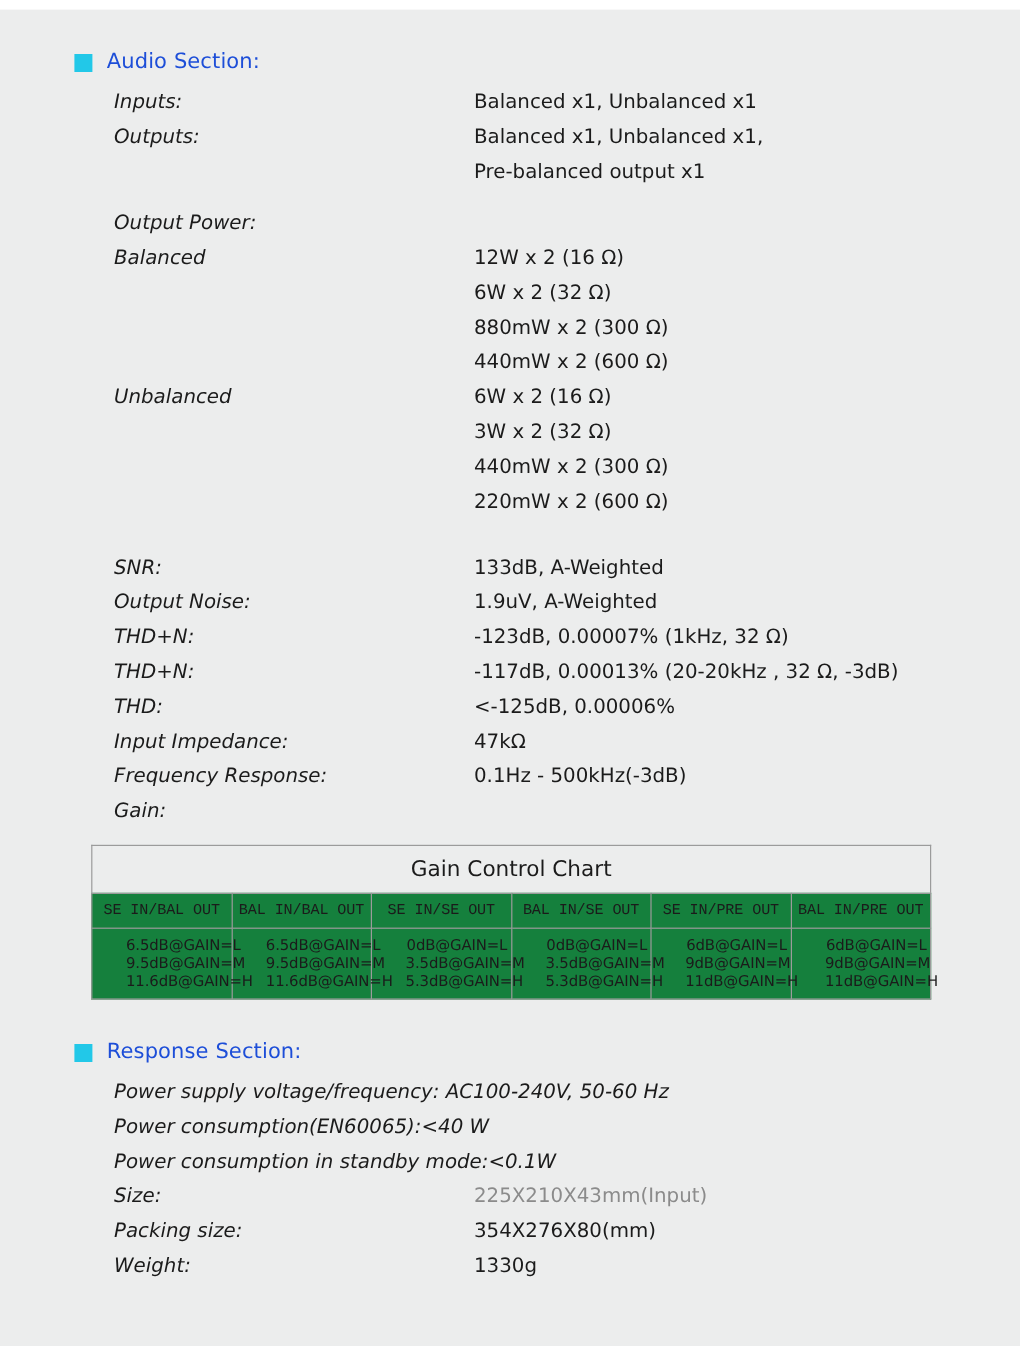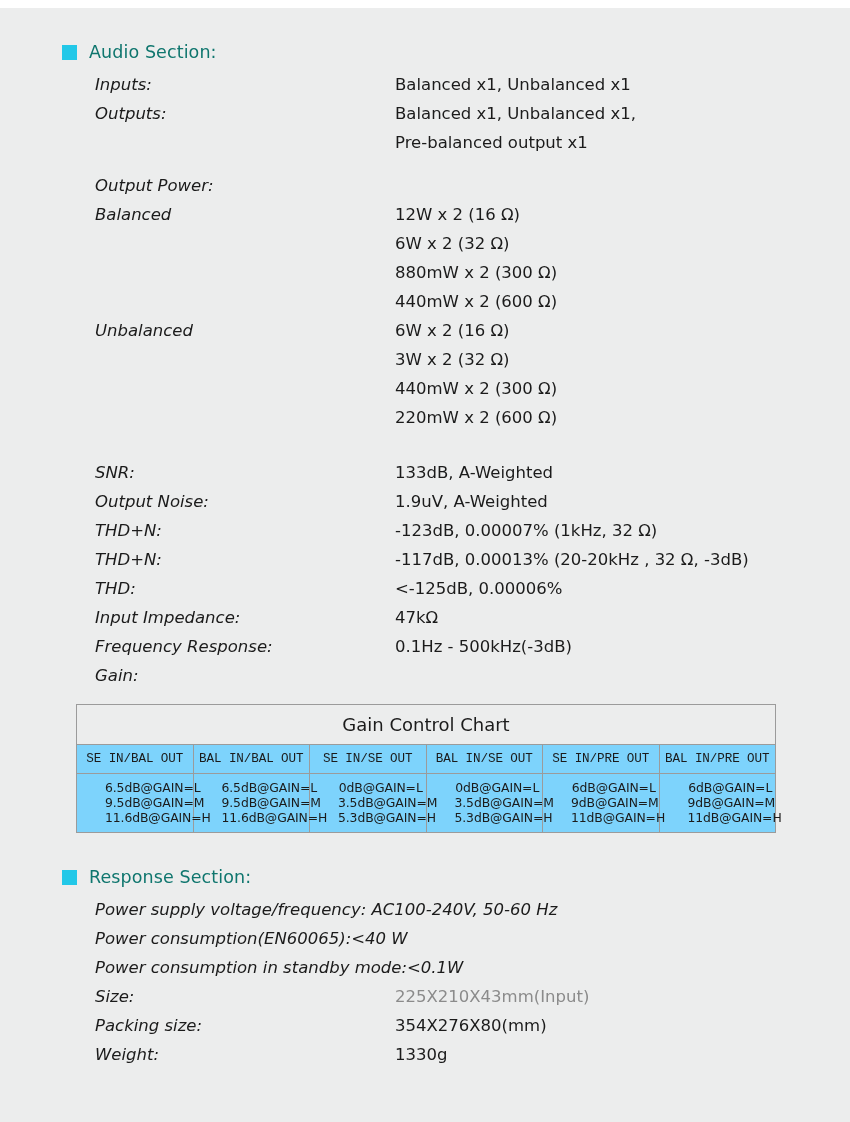--- a/index.html
+++ b/index.html
@@ -45,21 +45,21 @@
   }
   .bullet {
     width: 15px;
     height: 15px;
     background: #22c8e8;
     margin-right: 12px;
     flex: none;
   }
   .section-title {
     font-size: 17.5px;
-    color: #0f766e;
+    color: #1d4ed8;
     letter-spacing: 0.1px;
   }
 
   .rows {
     margin-left: 33px;
   }
   .row {
     display: flex;
     align-items: flex-start;
     line-height: 29px;
@@ -87,21 +87,21 @@
 
   
   .chart-wrap {
     margin-left: 14px;
     margin-top: 14px;
     width: 700px;
   }
   table.gain {
     border-collapse: collapse;
     width: 700px;
-    background: #7dd3fc;
+    background: #15803d;
     table-layout: fixed;
   }
   table.gain td, table.gain th {
     border: 1px solid #9b9b9b;
     text-align: center;
     color: #1b1b1b;
     font-weight: normal;
   }
   table.gain caption {
     border: 1px solid #9b9b9b;

